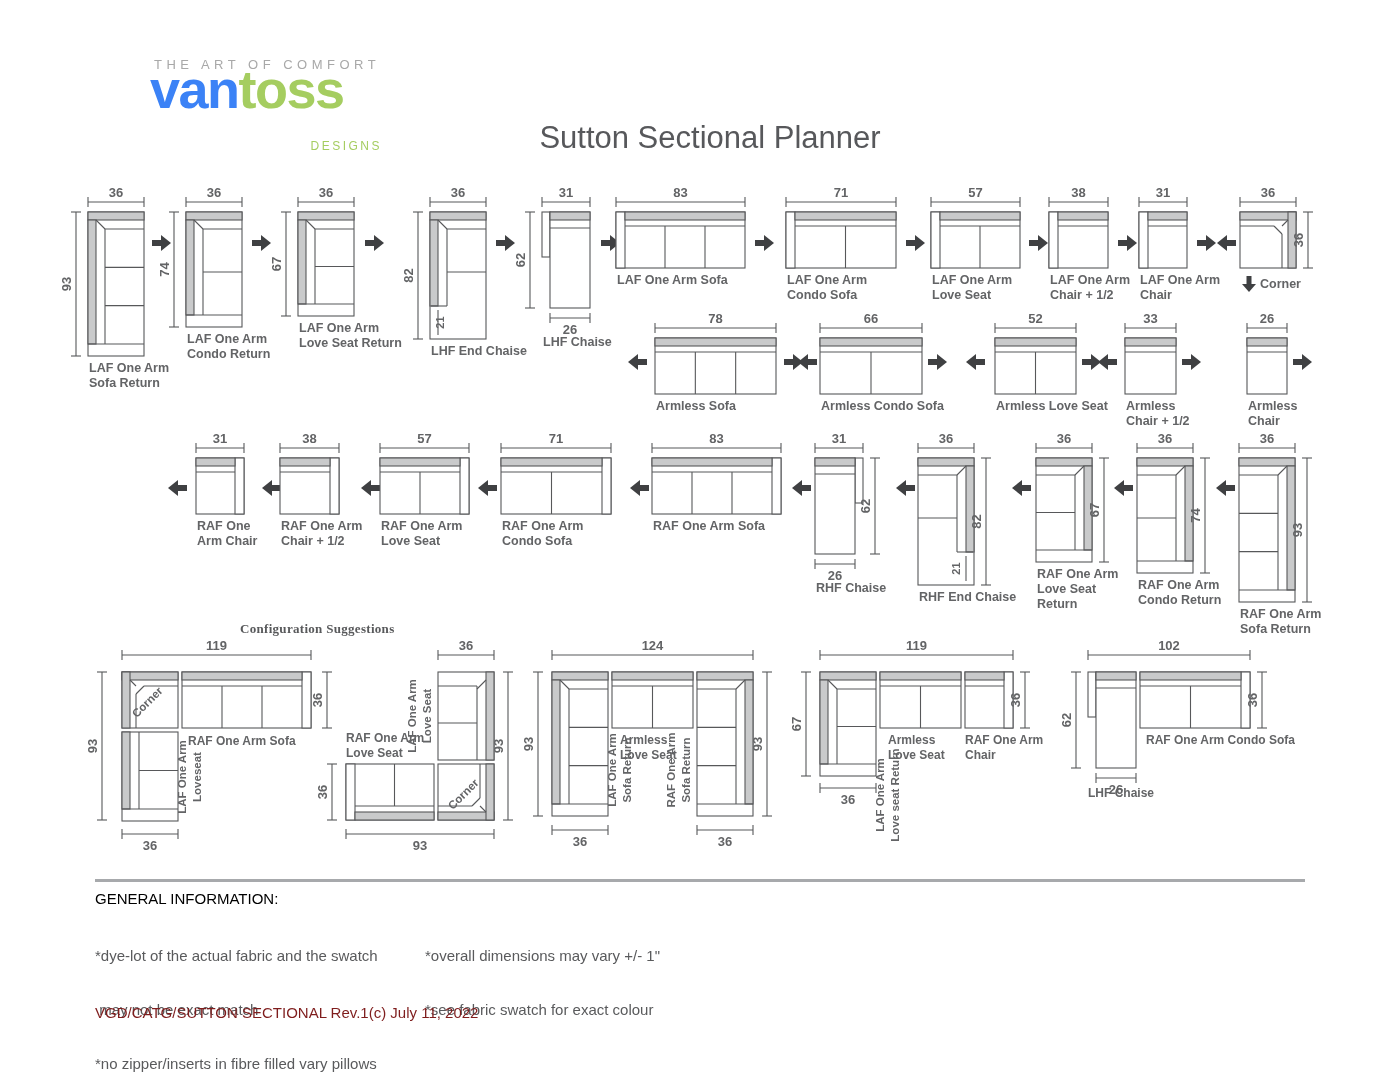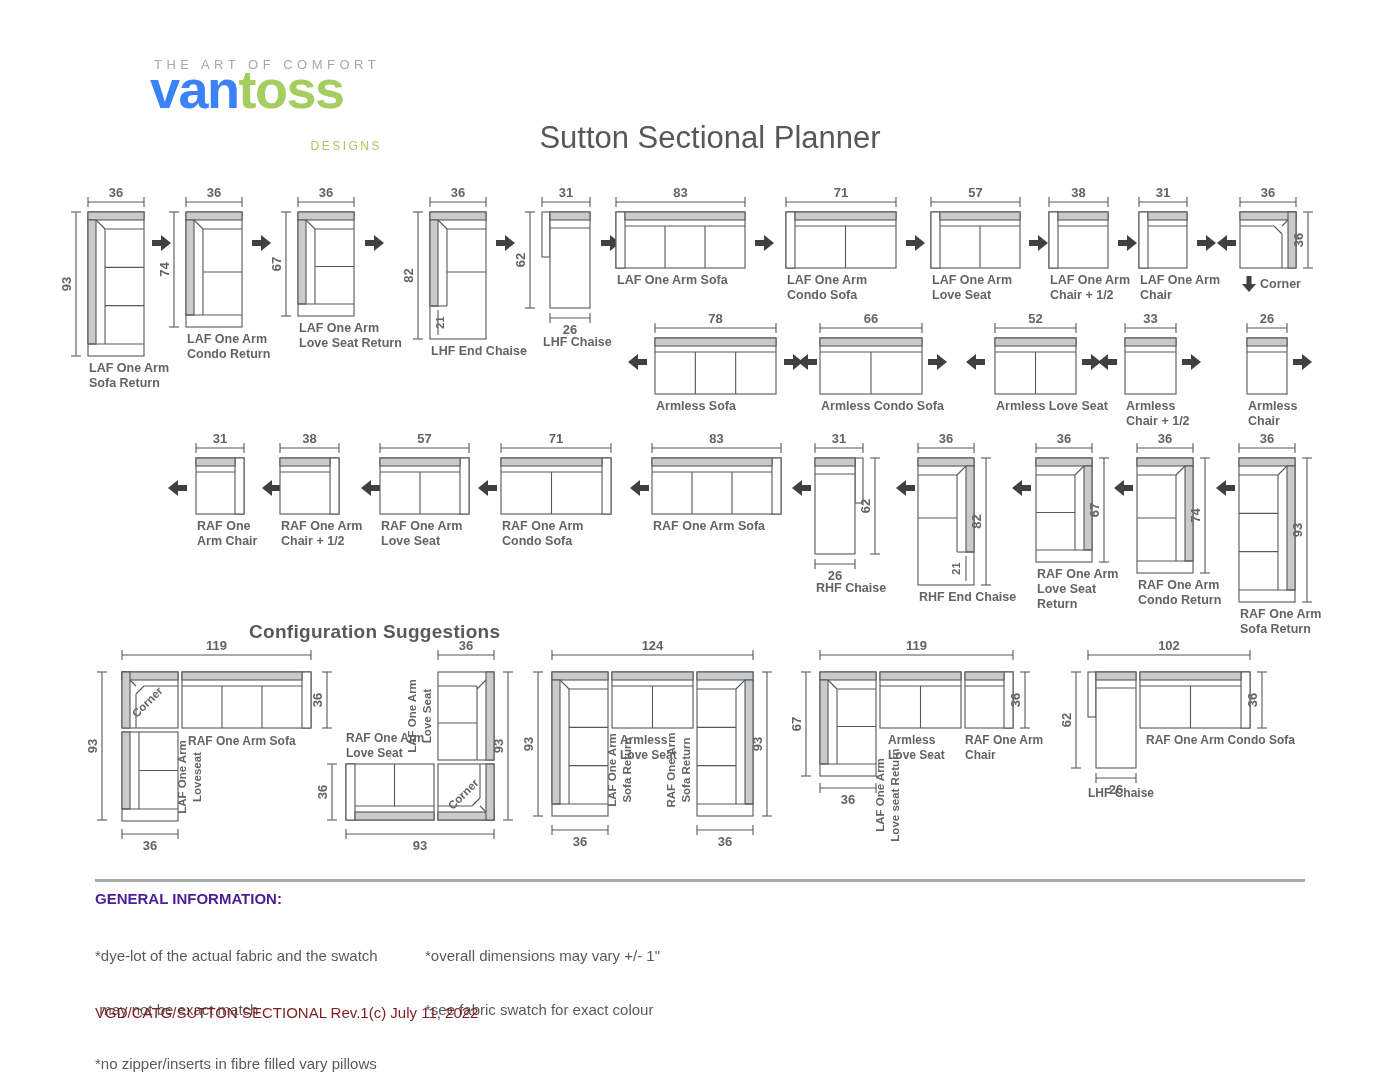--- a/index.html
+++ b/index.html
@@ -7,26 +7,26 @@
         font-family:"Liberation Sans",sans-serif;overflow:hidden;}
   .logo-tagline{position:absolute;left:154px;top:57px;font-size:13px;letter-spacing:4.5px;
         color:#a8a8a8;}
   .brand{position:absolute;left:150px;top:60px;font-size:54px;font-weight:bold;letter-spacing:-1.5px;line-height:58px;}
   .brand .van{color:#3b82f6;}
   .brand .gogh{color:#a5cd60;}
   .designs{position:absolute;left:150px;top:119px;width:232px;text-align:right;
         font-size:12px;letter-spacing:2.5px;color:#a5cd60;margin-top:20px;}
   .title{position:absolute;left:0;right:0;top:120px;text-align:center;
         font-size:31px;color:#57585b;padding-left:20px;}
-  .config-title{position:absolute;left:249px;top:621px;font-size:19px;font-weight:bold;
-        color:#58595b;letter-spacing:.3px;}
+  .config-title{position:absolute;left:240px;top:621px;font-size:13px;font-weight:bold;
+        color:#58595b;letter-spacing:.3px;font-family:Liberation Serif, serif;}
   #diagram{position:absolute;left:0;top:0;width:1400px;height:1082px;
         font-family:"Liberation Sans",sans-serif;}
   .rule{position:absolute;left:95px;top:879px;width:1210px;height:3px;background:#a7a9ac;}
-  .info-heading{position:absolute;left:95px;top:890px;font-size:15px;font-weight:bold;color:#4c1d95;}
+  .info-heading{position:absolute;left:95px;top:890px;font-size:15px;font-weight:normal;color:#000000;}
   .info-col{position:absolute;top:911px;font-size:15px;color:#595a5c;line-height:18px;white-space:pre;}
   .info-left{left:95px;}
   .info-right{left:425px;}
   .footer{position:absolute;left:95px;top:1004px;font-size:15px;color:#7f1d1d;}
 </style>
 </head>
 <body>
 
 <div class="page">
   <div class="logo">

